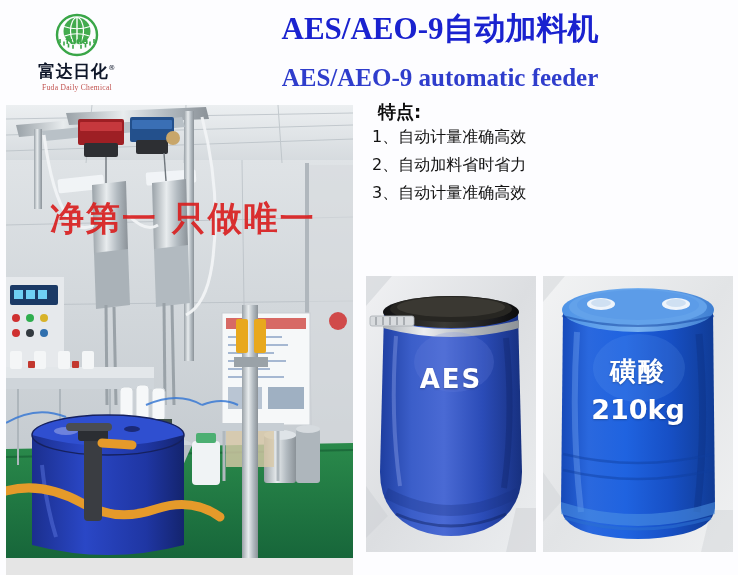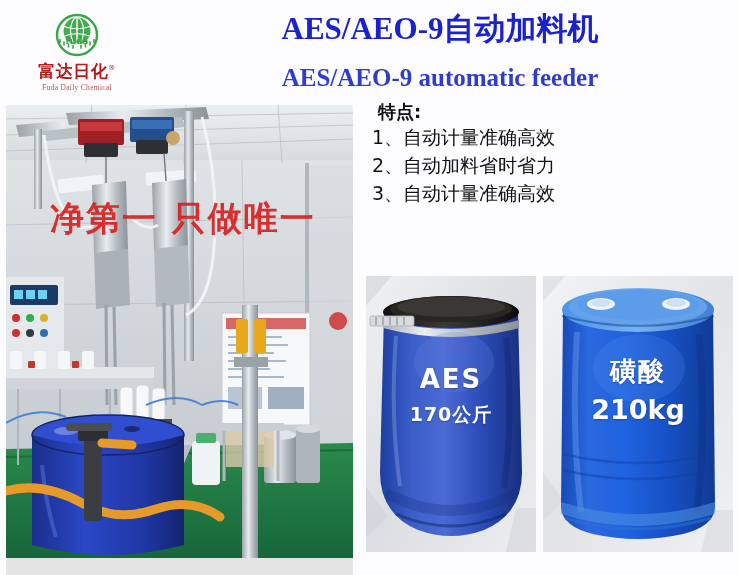--- a/index.html
+++ b/index.html
@@ -32,21 +32,21 @@
     text-align: center;
   }
   #logo-globe {
     position: relative;
     width: 46px; height: 46px;
     margin: 0 auto 1px auto;
   }
   #logo-globe svg { display: block; }
   .logo-cn {
     font-family: "DejaVu Sans", "Liberation Sans", sans-serif;
-    color: #b91c1c;
+    color: #0f172a;
     font-weight: bold;
     font-size: 17px;
     letter-spacing: 0.5px;
     line-height: 18px;
     position: relative;
     display: inline-block;
   }
   .logo-reg {
     font-size: 7px;
     vertical-align: super;
@@ -105,21 +105,21 @@
   #features-title {
     font-family: "DejaVu Sans", "Liberation Sans", sans-serif;
     font-weight: bold;
     font-size: 18px;
     color: #0d0d0d;
     line-height: 23px;
     margin-left: 6px;
   }
   .feature-line {
     font-family: "DejaVu Sans", "Liberation Sans", sans-serif;
-    font-size: 19px;
+    font-size: 16px;
     color: #121212;
     line-height: 28px;
     white-space: nowrap;
   }
   .feature-num { display:inline-block; }
 
   #highlight {
     position: absolute;
     left: 370px; top: 228px;
     width: 364px;
@@ -491,21 +491,20 @@
       </g>
 
       <path d="M30 60 Q24 140 34 210" stroke="#8ea2e8" stroke-width="4" fill="none" opacity="0.4"></path>
       <ellipse cx="88" cy="86" rx="40" ry="30" fill="#6f86e0" opacity="0.22"></ellipse>
       <path d="M140 62 Q148 140 138 212" stroke="#0f2268" stroke-width="6" fill="none" opacity="0.35"></path>
 
       <path d="M22 212 Q85 246 150 212 L152 222 Q85 258 18 222 Z" fill="#17307f" opacity="0.3"></path>
       <path d="M30 238 Q85 262 140 238" stroke="#0d1e5c" stroke-width="3" fill="none" opacity="0.45"></path>
     </svg>
     <div class="drum-caption" id="drum-left-name">AES</div>
-    <div class="drum-caption" id="drum-left-mass">170公斤</div>
   </div>
 
   <div id="drum-right" class="drum-photo">
     <svg class="drum-svg" width="190" height="276" viewBox="0 0 190 276">
       <defs>
         <linearGradient id="bgR" x1="0" y1="0" x2="1" y2="1">
           <stop offset="0" stop-color="#f2f3f4"></stop>
           <stop offset="0.5" stop-color="#e2e4e6"></stop>
           <stop offset="1" stop-color="#f0f1f2"></stop>
         </linearGradient>

